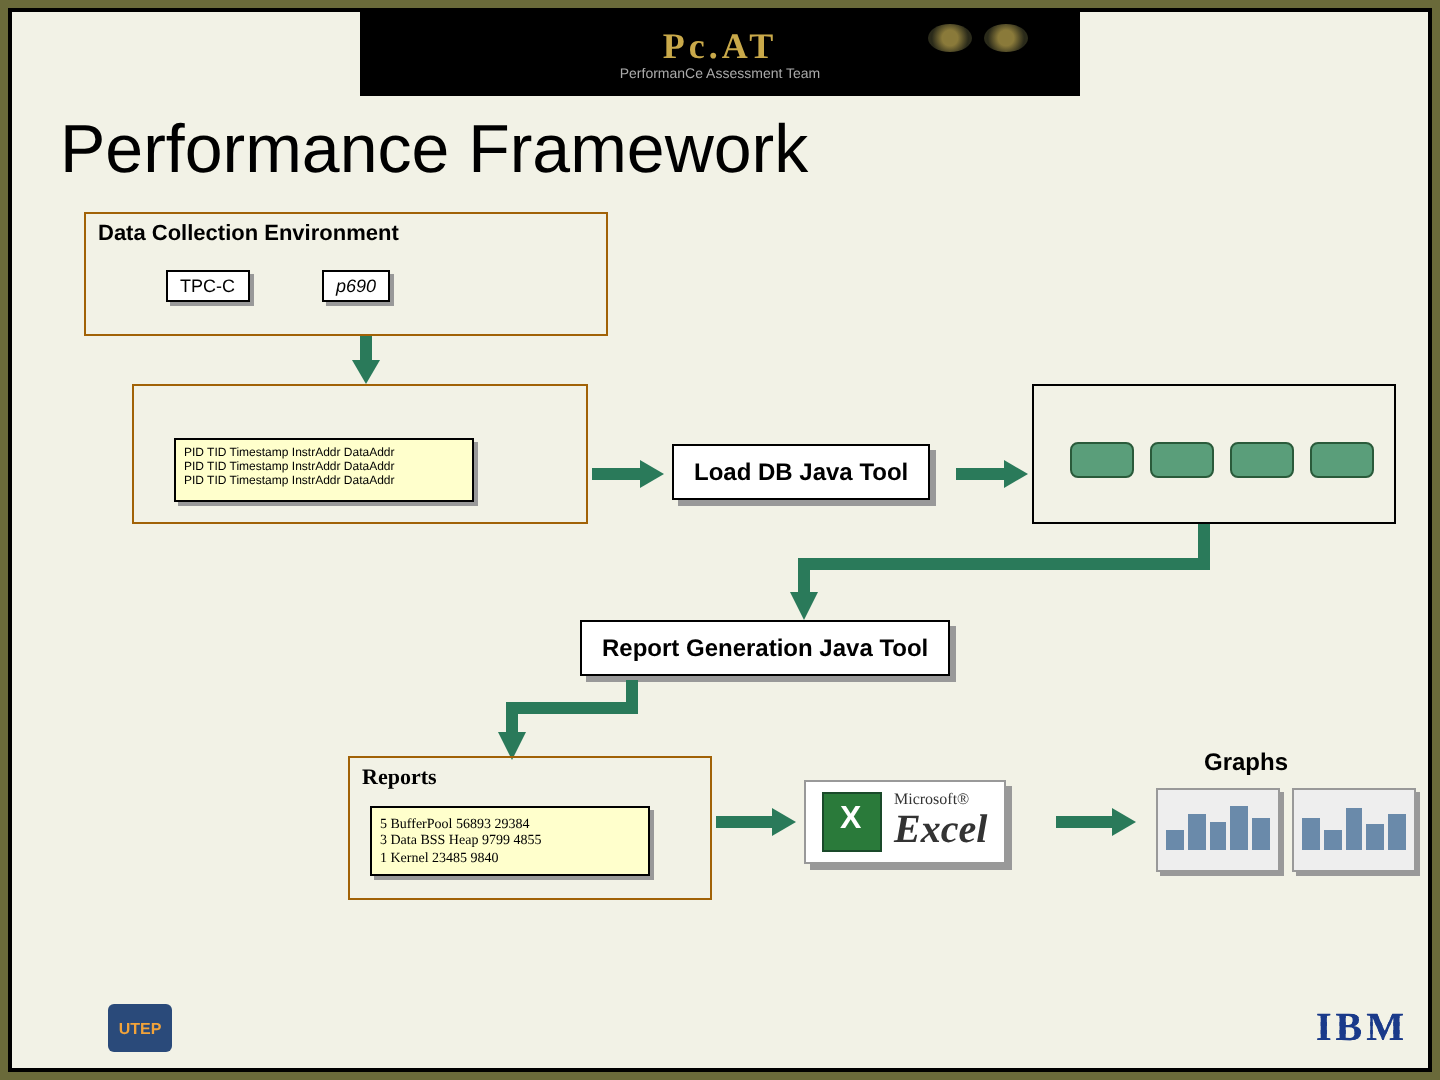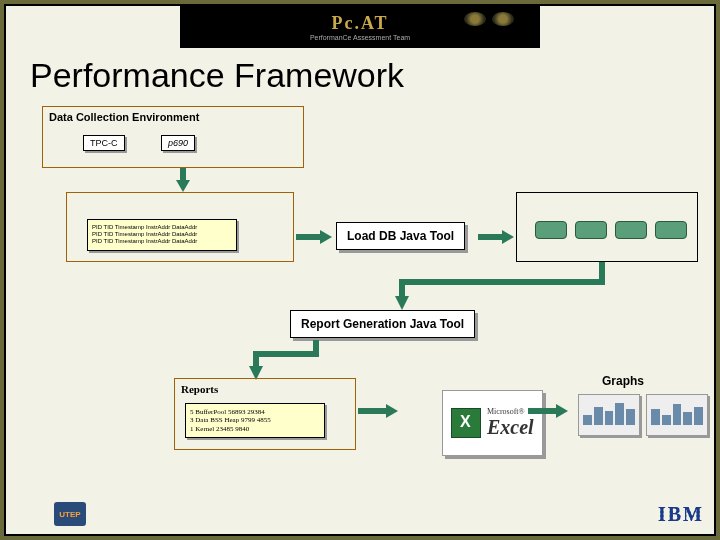--- a/index.html
+++ b/index.html
@@ -122,23 +122,22 @@
     background: #5a9e7a;
     border: 1px solid #2a5a3a;
     border-radius: 4px;
   }
   .excel-box {
     position: absolute;
     border: 1px solid #999;
     background: #fff;
     display: flex;
     align-items: center;
-    padding: 16px 8px;
+    padding: 4px 8px;
     box-shadow: 3px 3px 0 #999;
-    margin-left: 40px;
   }
   .excel-icon {
     width: 28px;
     height: 28px;
     background: #2a7a3a;
     border: 1px solid #1a4a2a;
     margin-right: 6px;
     position: relative;
   }
   .excel-icon::after {

